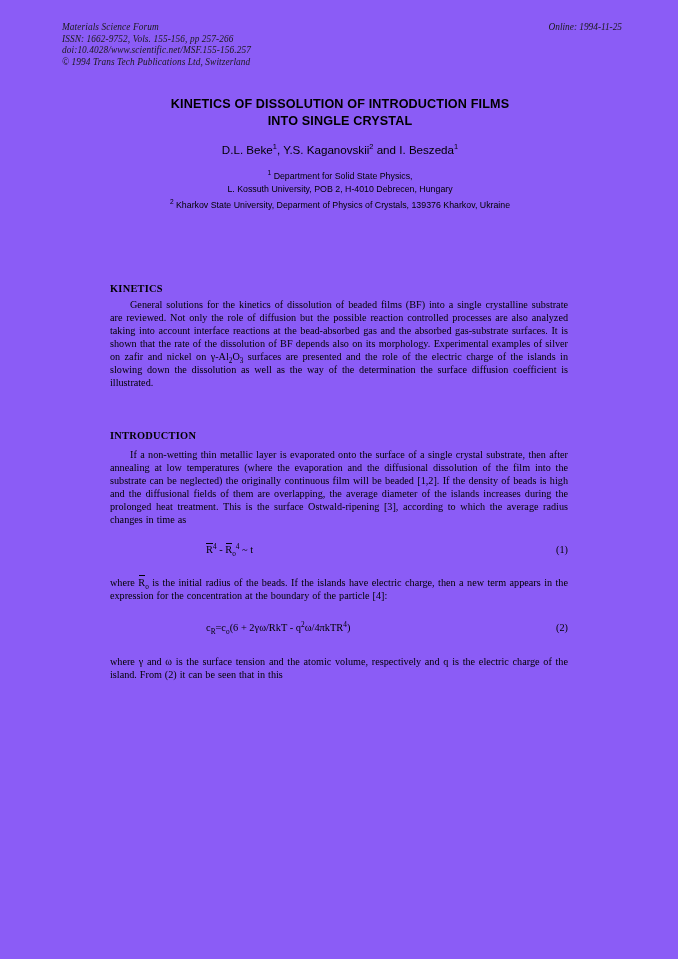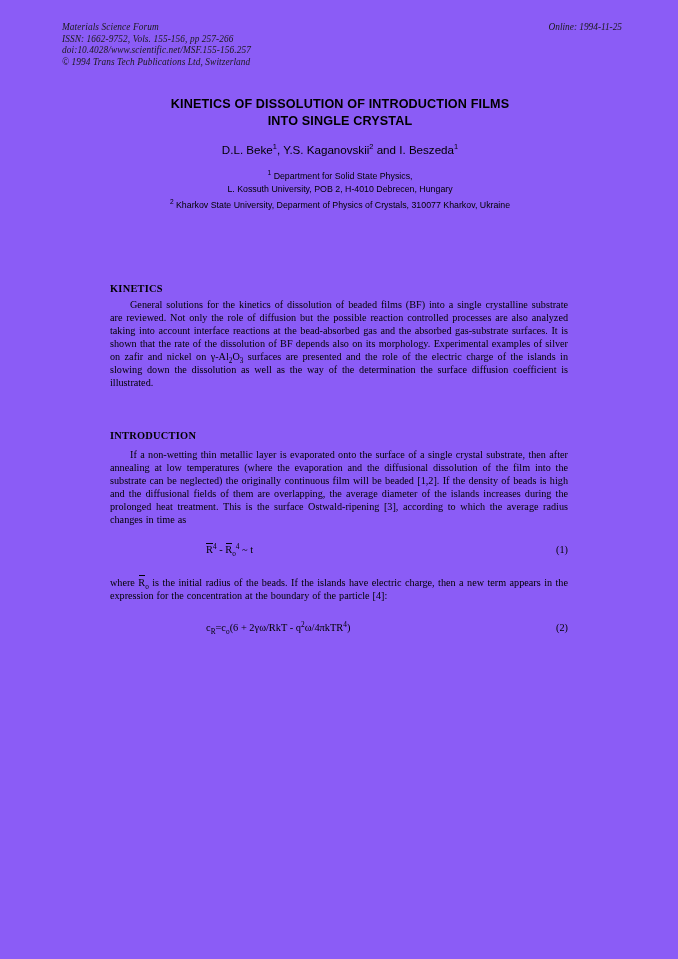--- a/index.html
+++ b/index.html
@@ -222,21 +222,21 @@
   <div class="authors">
     <span>D.L. Beke</span><sup>1</sup><span>, </span><span>Y.S. Kaganovskii</span><sup>2</sup><span> and </span><span>I. Beszeda</span><sup>1</sup>
   </div>
 
   <div class="affil-1">
     <div><sup>1</sup> <span>Department for Solid State Physics,</span></div>
     <div>L. Kossuth University, POB 2, H-4010 Debrecen, Hungary</div>
   </div>
 
   <div class="affil-2">
-    <sup>2</sup> <span>Kharkov State University, Deparment of Physics of Crystals, 310077 Kharkov, Ukraine</span>
+    <sup>2</sup> <span>Kharkov State University, Deparment of Physics of Crystals, 139376 Kharkov, Ukraine</span>
   </div>
 
 
   <div class="section-head abstract-head">KINETICS</div>
   <div class="body-para indent abstract-body"><span>General solutions for the kinetics of dissolution of beaded films (BF) into a single crystalline substrate are reviewed. Not only the role of diffusion but the possible reaction controlled processes are also analyzed taking into account interface reactions at the bead-absorbed gas and the absorbed gas-substrate surfaces. It is shown that the rate of the dissolution of BF depends also on its morphology. Experimental examples of silver on zafir and nickel on γ-Al</span><sub>2</sub><span>O</span><sub>3</sub><span> surfaces are presented and the role of the electric charge of the islands in slowing down the dissolution as well as the way of the determination the surface diffusion coefficient is illustrated.</span></div>
 
   <div class="section-head intro-head">INTRODUCTION</div>
   <div class="body-para indent intro-body">If a non-wetting thin metallic layer is evaporated onto the surface of a single crystal substrate, then after annealing at low temperatures (where the evaporation and the diffusional dissolution of the film into the substrate can be neglected) the originally continuous film will be beaded [1,2]. If the density of beads is high and the diffusional fields of them are overlapping, the average diameter of the islands increases during the prolonged heat treatment. This is the surface Ostwald-ripening [3], according to which the average radius changes in time as</div>
 
   <div class="equation eq1">
@@ -244,14 +244,15 @@
     <span class="eq-body"><span class="ovl">R</span><sup>4</sup><span> - </span><span class="ovl">R</span><sub>o</sub><sup>4</sup><span> ~ t</span></span>
   </div>
 
   <div class="body-para after-eq1"><span>where </span><span class="ovl">R</span><sub>o</sub><span> is the initial radius of the beads. If the islands have electric charge, then a new term appears in the expression for the concentration at the boundary of the particle [4]:</span></div>
 
   <div class="equation eq2">
     <span class="eq-num">(2)</span>
     <span class="eq-body"><span>c</span><sub>R</sub><span>=c</span><sub>o</sub><span>(6 + 2γω/RkT - q</span><sup>2</sup><span>ω/4πkTR</span><sup>4</sup><span>)</span></span>
   </div>
 
+  <div class="body-para after-eq2">where γ and ω is the surface tension and the atomic volume, respectively and q is the electric charge of the island. From (2) it can be seen that in this</div>
 
 </div>
 
 </body></html>

